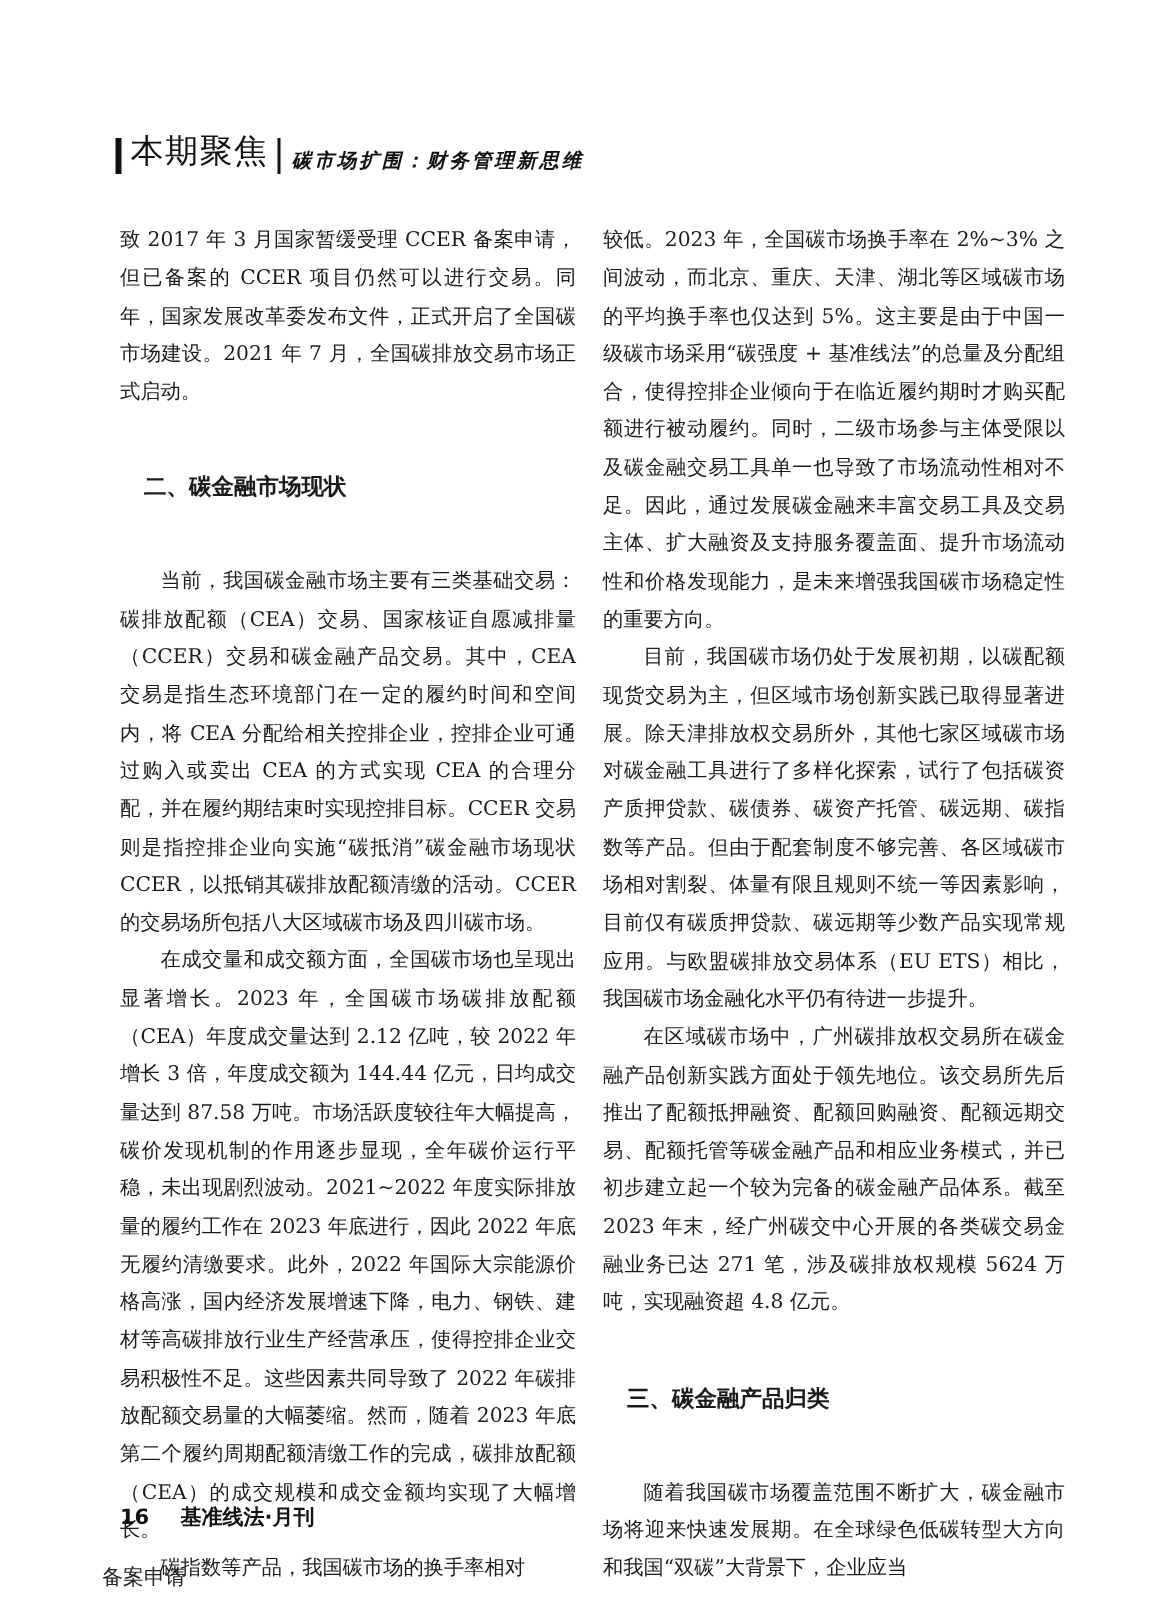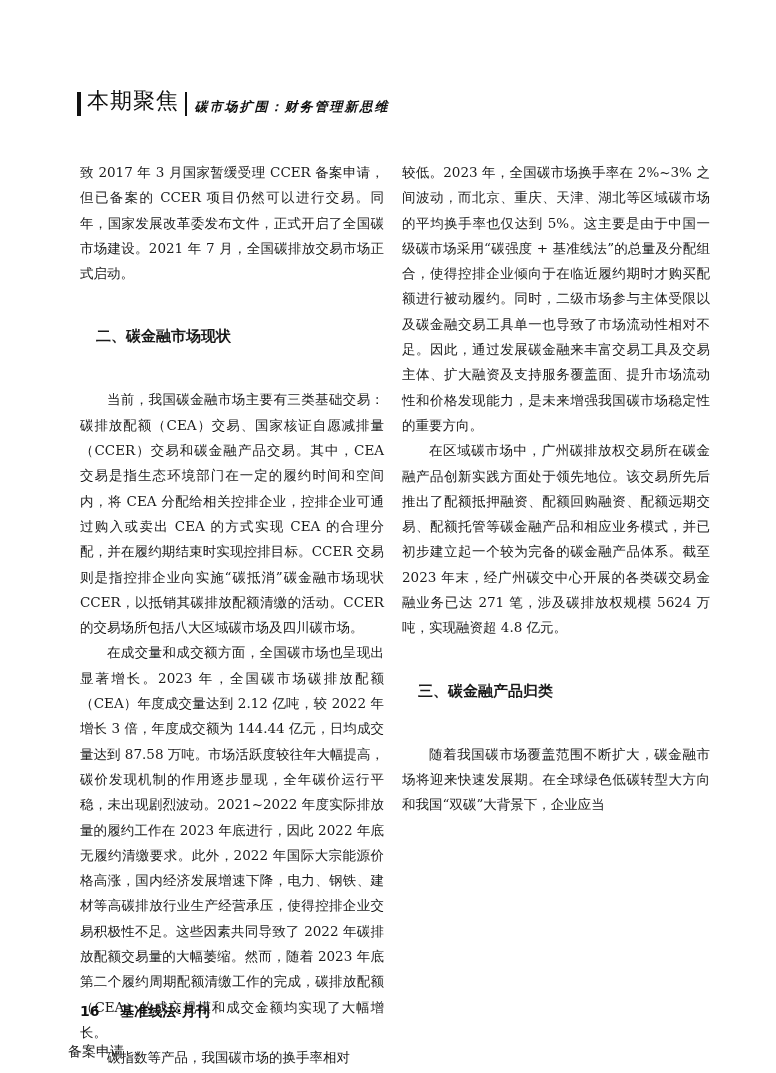--- a/index.html
+++ b/index.html
@@ -3,21 +3,21 @@
 <meta charset="utf-8">
 <style>
   html, body { margin: 0; padding: 0; background: #ffffff; }
   body { width: 776px; height: 1073px; position: relative; overflow: hidden;
          font-family: "DejaVu Serif", "Liberation Serif", serif; color: #1a1a1a; }
   .header { position: absolute; left: 77px; top: 86px; height: 30px; display: flex; align-items: flex-end; }
   .hbar { width: 4px; height: 24px; background: #111; margin-right: 6px; }
   .htitle { font-family: "DejaVu Sans", sans-serif; font-size: 22px; color: #111; letter-spacing: 1px; }
   .hsep { width: 1.5px; height: 24px; background: #111; margin: 0 8px 0 6px; }
   .hsub { font-family: "DejaVu Sans", sans-serif; font-size: 13px; font-weight: bold; font-style: italic; letter-spacing: 2px; color: #111; }
-  .col { position: absolute; top: 160px; font-size: 13.5px; line-height: 25.3px; text-align: justify; }
+  .col { position: absolute; top: 148px; font-size: 13.5px; line-height: 25.3px; text-align: justify; }
   .col.left { left: 80px; width: 304px; }
   .col.right { left: 402px; width: 308px; }
   .col p { margin: 0; text-indent: 2em; }
   .col p.noindent { text-indent: 0; }
   .col h2 { margin: 16px; font-family: "DejaVu Sans", sans-serif; font-size: 15px; font-weight: bold; line-height: 25px; }
   .gap-before { height: 22px; }
   .gap-after { height: 22px; }
   .footer { position: absolute; left: 80px; top: 1003px; font-family: "DejaVu Sans", sans-serif; font-size: 14px; font-weight: bold; color: #111; }
   .footer .num { margin-right: 16px; }
   .watermark { position: absolute; left: 68px; top: 1043px; font-family: "DejaVu Sans", sans-serif; font-size: 14px; color: #222; }
@@ -37,20 +37,21 @@
   <div class="gap-before"></div>
   <h2>二、碳金融市场现状</h2>
   <div class="gap-after"></div>
   <p>当前，我国碳金融市场主要有三类基础交易：碳排放配额（CEA）交易、国家核证自愿减排量（CCER）交易和碳金融产品交易。其中，CEA 交易是指生态环境部门在一定的履约时间和空间内，将 CEA 分配给相关控排企业，控排企业可通过购入或卖出 CEA 的方式实现 CEA 的合理分配，并在履约期结束时实现控排目标。CCER 交易则是指控排企业向实施“碳抵消”碳金融市场现状 CCER，以抵销其碳排放配额清缴的活动。CCER 的交易场所包括八大区域碳市场及四川碳市场。</p>
   <p>在成交量和成交额方面，全国碳市场也呈现出显著增长。2023 年，全国碳市场碳排放配额（CEA）年度成交量达到 2.12 亿吨，较 2022 年增长 3 倍，年度成交额为 144.44 亿元，日均成交量达到 87.58 万吨。市场活跃度较往年大幅提高，碳价发现机制的作用逐步显现，全年碳价运行平稳，未出现剧烈波动。2021~2022 年度实际排放量的履约工作在 2023 年底进行，因此 2022 年底无履约清缴要求。此外，2022 年国际大宗能源价格高涨，国内经济发展增速下降，电力、钢铁、建材等高碳排放行业生产经营承压，使得控排企业交易积极性不足。这些因素共同导致了 2022 年碳排放配额交易量的大幅萎缩。然而，随着 2023 年底第二个履约周期配额清缴工作的完成，碳排放配额（CEA）的成交规模和成交金额均实现了大幅增长。</p>
   <p>碳指数等产品，我国碳市场的换手率相对</p>
 </div>
 
 <div class="col right">
   <p class="noindent">较低。2023 年，全国碳市场换手率在 2%~3% 之间波动，而北京、重庆、天津、湖北等区域碳市场的平均换手率也仅达到 5%。这主要是由于中国一级碳市场采用“碳强度 + 基准线法”的总量及分配组合，使得控排企业倾向于在临近履约期时才购买配额进行被动履约。同时，二级市场参与主体受限以及碳金融交易工具单一也导致了市场流动性相对不足。因此，通过发展碳金融来丰富交易工具及交易主体、扩大融资及支持服务覆盖面、提升市场流动性和价格发现能力，是未来增强我国碳市场稳定性的重要方向。</p>
+  <p>目前，我国碳市场仍处于发展初期，以碳配额现货交易为主，但区域市场创新实践已取得显著进展。除天津排放权交易所外，其他七家区域碳市场对碳金融工具进行了多样化探索，试行了包括碳资产质押贷款、碳债券、碳资产托管、碳远期、碳指数等产品。但由于配套制度不够完善、各区域碳市场相对割裂、体量有限且规则不统一等因素影响，目前仅有碳质押贷款、碳远期等少数产品实现常规应用。与欧盟碳排放交易体系（EU ETS）相比，我国碳市场金融化水平仍有待进一步提升。</p>
   <p>在区域碳市场中，广州碳排放权交易所在碳金融产品创新实践方面处于领先地位。该交易所先后推出了配额抵押融资、配额回购融资、配额远期交易、配额托管等碳金融产品和相应业务模式，并已初步建立起一个较为完备的碳金融产品体系。截至 2023 年末，经广州碳交中心开展的各类碳交易金融业务已达 271 笔，涉及碳排放权规模 5624 万吨，实现融资超 4.8 亿元。</p>
   <div class="gap-before"></div>
   <h2>三、碳金融产品归类</h2>
   <div class="gap-after"></div>
   <p>随着我国碳市场覆盖范围不断扩大，碳金融市场将迎来快速发展期。在全球绿色低碳转型大方向和我国“双碳”大背景下，企业应当</p>
 </div>
 
 <div class="footer">
   <span class="num">16</span>
   <span>基准线法·月刊</span>

